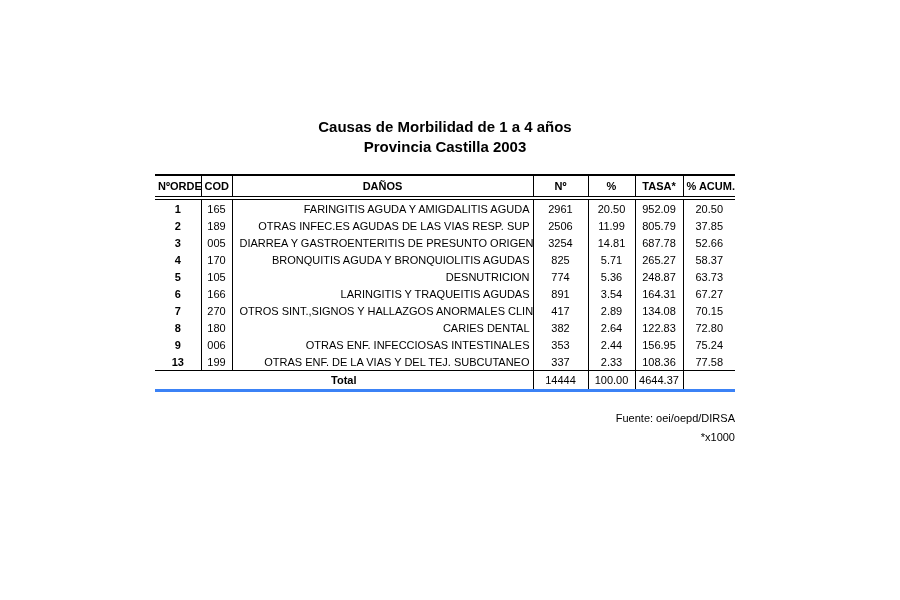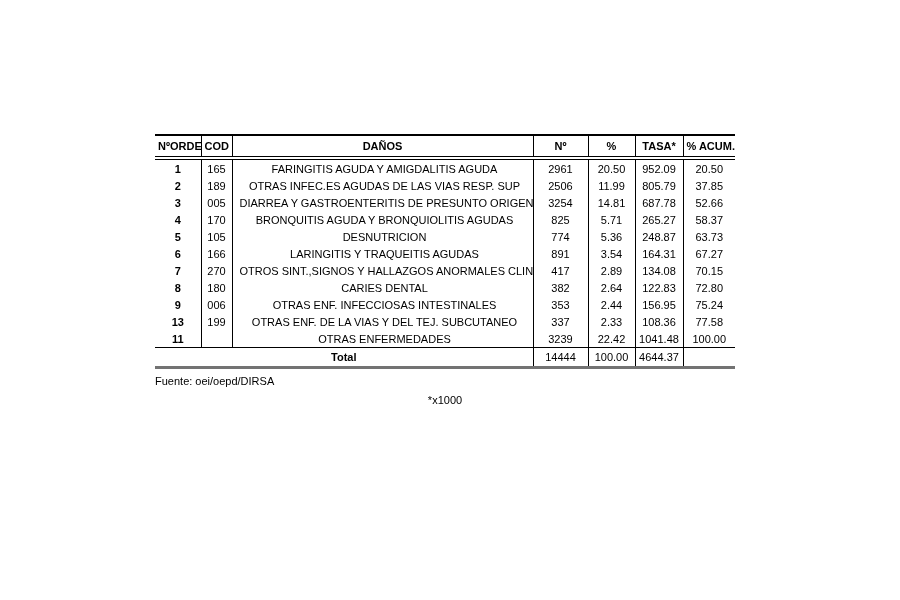--- a/index.html
+++ b/index.html
@@ -52,46 +52,50 @@
     font-weight: bold;
     text-align: center;
     height: 20px;
   }
   table.morbidity td {
     height: 17px;
     text-align: center;
     font-weight: normal;
   }
   table.morbidity td.c0 { font-weight: bold; }
-  table.morbidity td.c2 { text-align: center; padding-left: 7px; }
+  table.morbidity td.c2 { text-align: right; padding-left: 7px; }
   tr.total-row td {
     border-top: 1px solid #000;
-    border-bottom: 3px solid #737373;
+    border-bottom: 3px solid #3b82f6;
     height: 18px;
   }
   tr.total-row td.total-label {
     font-weight: bold;
     text-align: center;
   }
   .source-note {
-    margin-top: 6px;
+    margin-top: 20px;
     font-size: 11px;
-    text-align: left;
+    text-align: right;
   }
   .footnote {
     margin-top: 7px;
     font-size: 11px;
-    text-align: center;
+    text-align: right;
   }
 </style>
 </head>
 <body>
 
 <div class="content">
 
+  <div class="title-block">
+    <div>Causas de Morbilidad de 1 a 4 años</div>
+    <div>Provincia Castilla 2003</div>
+  </div>
 
   <table class="morbidity">
     <colgroup>
       <col style="width:46px">
       <col style="width:31px">
       <col style="width:301px">
       <col style="width:55px">
       <col style="width:47px">
       <col style="width:48px">
       <col style="width:52px">
@@ -202,29 +206,20 @@
   <tr>
     <td class="c0">13</td>
     <td class="c1">199</td>
     <td class="c2">OTRAS ENF. DE LA VIAS Y DEL TEJ. SUBCUTANEO</td>
     <td class="c3">337</td>
     <td class="c4">2.33</td>
     <td class="c5">108.36</td>
     <td class="c6">77.58</td>
   </tr>
 
-  <tr>
-    <td class="c0">11</td>
-    <td class="c1"></td>
-    <td class="c2">OTRAS ENFERMEDADES</td>
-    <td class="c3">3239</td>
-    <td class="c4">22.42</td>
-    <td class="c5">1041.48</td>
-    <td class="c6">100.00</td>
-  </tr>
 </tbody>
     <tfoot>
       <tr class="total-row">
         <td colspan="3" class="total-label">Total</td>
         <td class="c3">14444</td>
         <td class="c4">100.00</td>
         <td class="c5">4644.37</td>
         <td class="c6"></td>
       </tr>
     </tfoot>

